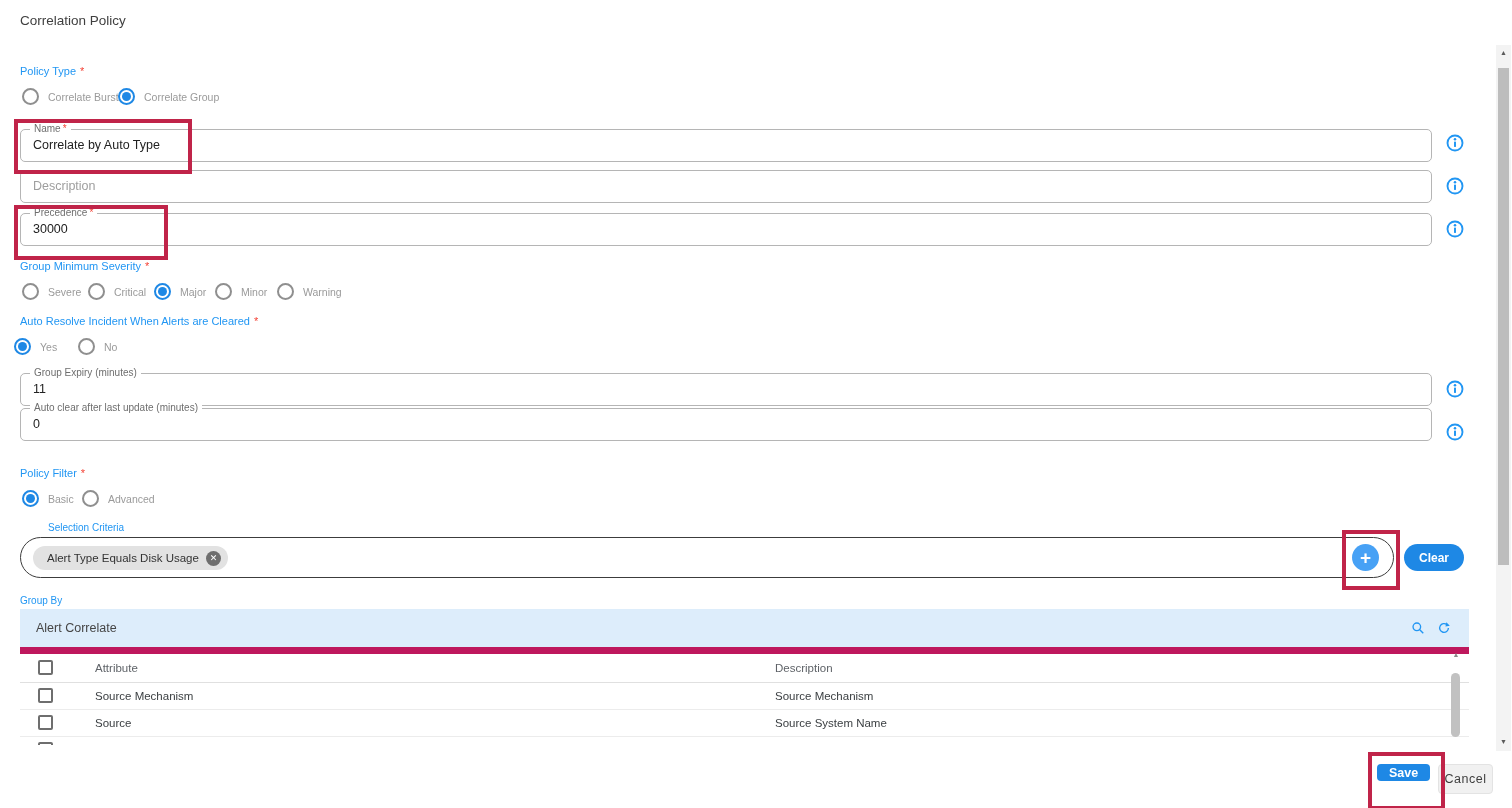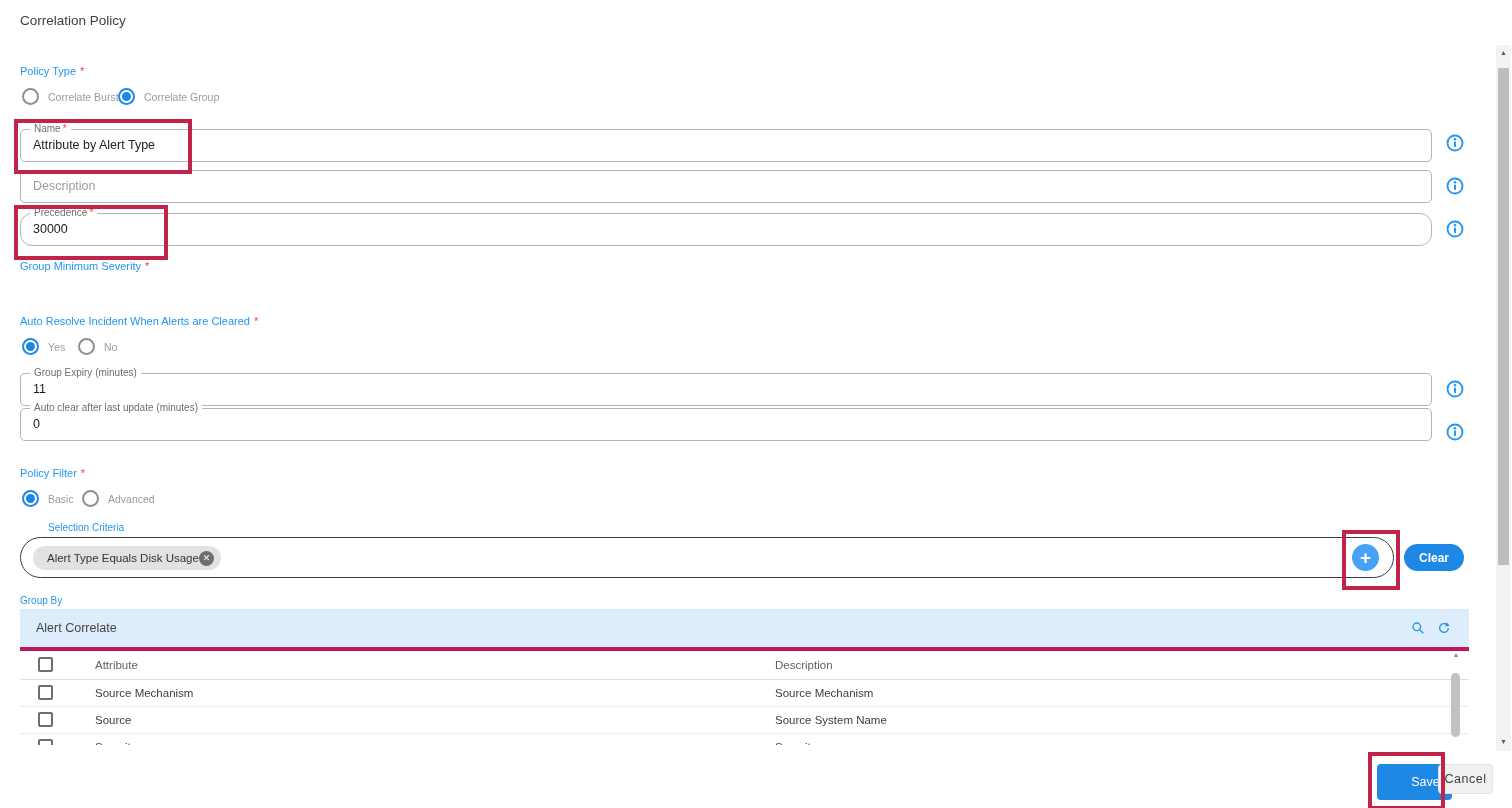--- a/index.html
+++ b/index.html
@@ -24,58 +24,58 @@
   .input-box{position:absolute;left:20px;width:1412px;height:33px;border:1px solid #b5b5b5;border-radius:5px;box-sizing:border-box;background:#fff;}
   .float-label{position:absolute;top:-7px;left:9px;background:#fff;padding:0 4px;font-size:10px;color:#6e6e6e;line-height:12px;white-space:nowrap;}
   .float-label .ast{font-size:10px;margin-left:2px;}
   .input-value{position:absolute;left:12px;top:0;line-height:31px;font-size:12.5px;color:#222;white-space:nowrap;}
   .input-value.placeholder{color:#9e9e9e;}
 
   .info-icon{position:absolute;width:18px;height:18px;cursor:pointer;}
 
   
   .criteria-box{position:absolute;left:20px;top:537px;width:1374px;height:41px;border:1px solid #3c3c3c;border-radius:21px;box-sizing:border-box;background:#fff;}
-  .chip{position:absolute;left:12px;top:8px;height:24px;background:#e2e2e2;border-radius:16px;display:flex;align-items:center;gap:0;padding:0 7px 0 14px;box-sizing:border-box;}
+  .chip{position:absolute;left:12px;top:8px;height:24px;background:#e2e2e2;border-radius:16px;display:flex;align-items:center;gap:7px;padding:0 7px 0 14px;box-sizing:border-box;}
   .chip-label{font-size:11.5px;color:#333;white-space:nowrap;}
   .chip-x{width:15px;height:15px;border-radius:50%;background:#6e6e6e;color:#fff;font-size:9px;line-height:15px;text-align:center;cursor:pointer;flex:0 0 auto;}
   .plus-btn{position:absolute;left:1352px;top:544px;width:27px;height:27px;border-radius:50%;background:#47a1f5;color:#fff;
             display:flex;align-items:center;justify-content:center;font-size:19px;font-weight:700;cursor:pointer;line-height:1;}
   .clear-btn{position:absolute;left:1404px;top:544px;height:27px;padding:0 15px;border-radius:14px;background:#1e88e5;color:#fff;
              font-size:12px;font-weight:700;display:flex;align-items:center;cursor:pointer;}
 
   
   .panel{position:absolute;left:20px;top:609px;width:1449px;height:136px;overflow:hidden;background:#fff;}
   .panel-header{position:absolute;left:0;top:0;right:0;height:38px;background:#ddedfb;display:flex;align-items:center;}
   .panel-title{margin-left:16px;font-size:12.5px;color:#454545;}
   .panel-icons{position:absolute;right:18px;top:0;height:38px;display:flex;align-items:center;gap:12px;}
   .picon{width:14px;height:14px;cursor:pointer;}
 
   .tbl{position:absolute;left:0;top:38px;right:0;}
   .tbl-row{position:relative;height:26px;border-bottom:1px solid #ececec;}
-  .tbl-row.head{height:28px;border-top:4px solid #be185d;border-bottom:1px solid #e0e0e0;}
+  .tbl-row.head{height:28px;border-top:7px solid #be185d;border-bottom:1px solid #e0e0e0;}
   .cb{position:absolute;left:18px;top:50%;margin-top:-8px;width:15px;height:15px;border:2px solid #6e6e6e;border-radius:2px;box-sizing:border-box;cursor:pointer;background:#fff;}
   .cell-attr{position:absolute;left:75px;top:0;line-height:26px;font-size:11.5px;color:#3c4043;white-space:nowrap;}
   .cell-desc{position:absolute;left:755px;top:0;line-height:26px;font-size:11.5px;color:#3c4043;white-space:nowrap;}
   .tbl-row.head .cell-attr,.tbl-row.head .cell-desc{color:#5f6368;line-height:28px;}
 
   
   .tbl-sb{position:absolute;left:1430px;top:40px;width:12px;height:96px;}
   .tbl-sb .arrow{position:absolute;left:0;top:2px;width:12px;text-align:center;font-size:7px;color:#8a8a8a;cursor:pointer;}
   .tbl-sb .thumb{position:absolute;left:1px;top:24px;width:9px;height:64px;background:#c1c1c1;border-radius:5px;cursor:pointer;}
 
   
   .page-sb{position:absolute;left:1496px;top:45px;width:15px;height:706px;background:#f3f3f3;}
   .page-sb .btn{position:absolute;left:0;width:15px;height:15px;text-align:center;font-size:7px;color:#5a5a5a;line-height:15px;cursor:pointer;background:#f3f3f3;}
   .page-sb .btn.up{top:0;}
   .page-sb .btn.down{bottom:2px;}
   .page-sb .thumb{position:absolute;left:2px;top:23px;width:11px;height:497px;background:#bdbdbd;cursor:pointer;}
 
   
-  .save-btn{position:absolute;left:1377px;top:764px;width:53px;height:36px;background:#1e88e5;border-radius:4px;color:#fff;
-            font-size:12.5px;font-weight:400;display:flex;align-items:center;justify-content:center;cursor:pointer;padding-left:22px;}
+  .save-btn{position:absolute;left:1377px;top:764px;width:53px;height:17px;background:#1e88e5;border-radius:4px;color:#fff;
+            font-size:12.5px;font-weight:700;display:flex;align-items:center;justify-content:center;cursor:pointer;}
   .cancel-btn{position:absolute;left:1438px;top:764px;width:55px;height:30px;background:#f1f1f1;border:1px solid #e3e3e3;border-radius:4px;
               color:#3f3f3f;font-size:12.5px;display:flex;align-items:center;justify-content:center;box-sizing:border-box;cursor:pointer;letter-spacing:0.5px;}
 
   
   .anno{position:absolute;border:4px solid #c02449;pointer-events:none;z-index:50;}
 </style>
 </head>
 <body>
 
 <div class="stage">
@@ -93,58 +93,80 @@
     <div class="radio-item" style="left:118px;">
       <span class="radio sel"></span>
       <span class="radio-label">Correlate Group</span>
     </div>
   </div>
 
   <div class="input-box" style="top:129px;">
     <span class="float-label">
       <span>Name</span><span class="ast">*</span>
     </span>
-    <span class="input-value">Attribute by Alert Type</span>
+    <span class="input-value">Correlate by Auto Type</span>
   </div>
   <svg class="info-icon" style="left:1446px;top:134px;" viewBox="0 0 24 24">
     <circle cx="12" cy="12" r="10" fill="none" stroke="#2196f3" stroke-width="2.5"></circle>
     <rect x="10.7" y="10.2" width="2.6" height="7" fill="#2196f3"></rect>
     <circle cx="12" cy="6.9" r="1.7" fill="#2196f3"></circle>
   </svg>
 
   <div class="input-box" style="top:170px;">
     <span class="input-value placeholder">Description</span>
   </div>
   <svg class="info-icon" style="left:1446px;top:177px;" viewBox="0 0 24 24">
     <circle cx="12" cy="12" r="10" fill="none" stroke="#2196f3" stroke-width="2.5"></circle>
     <rect x="10.7" y="10.2" width="2.6" height="7" fill="#2196f3"></rect>
     <circle cx="12" cy="6.9" r="1.7" fill="#2196f3"></circle>
   </svg>
 
-  <div class="input-box" style="top:213px;border-radius:12px;">
+  <div class="input-box" style="top:213px;">
     <span class="float-label">
       <span>Precedence</span><span class="ast">*</span>
     </span>
     <span class="input-value">30000</span>
   </div>
   <svg class="info-icon" style="left:1446px;top:220px;" viewBox="0 0 24 24">
     <circle cx="12" cy="12" r="10" fill="none" stroke="#2196f3" stroke-width="2.5"></circle>
     <rect x="10.7" y="10.2" width="2.6" height="7" fill="#2196f3"></rect>
     <circle cx="12" cy="6.9" r="1.7" fill="#2196f3"></circle>
   </svg>
 
   <div class="sec-label" style="top:260px;left:20px;">
     <span>Group Minimum Severity</span><span class="ast">*</span>
   </div>
+  <div class="radio-row" style="top:283px;left:0;">
+    <div class="radio-item" style="left:22px;">
+      <span class="radio"></span>
+      <span class="radio-label">Severe</span>
+    </div>
+    <div class="radio-item" style="left:88px;">
+      <span class="radio"></span>
+      <span class="radio-label">Critical</span>
+    </div>
+    <div class="radio-item" style="left:154px;">
+      <span class="radio sel"></span>
+      <span class="radio-label">Major</span>
+    </div>
+    <div class="radio-item" style="left:215px;">
+      <span class="radio"></span>
+      <span class="radio-label">Minor</span>
+    </div>
+    <div class="radio-item" style="left:277px;">
+      <span class="radio"></span>
+      <span class="radio-label">Warning</span>
+    </div>
+  </div>
 
   <div class="sec-label" style="top:315px;left:20px;">
     <span>Auto Resolve Incident When Alerts are Cleared</span><span class="ast">*</span>
   </div>
   <div class="radio-row" style="top:338px;left:0;">
-    <div class="radio-item" style="left:22px;">
+    <div class="radio-item" style="left:14px;">
       <span class="radio sel"></span>
       <span class="radio-label">Yes</span>
     </div>
     <div class="radio-item" style="left:78px;">
       <span class="radio"></span>
       <span class="radio-label">No</span>
     </div>
   </div>
 
   <div class="input-box" style="top:373px;">

